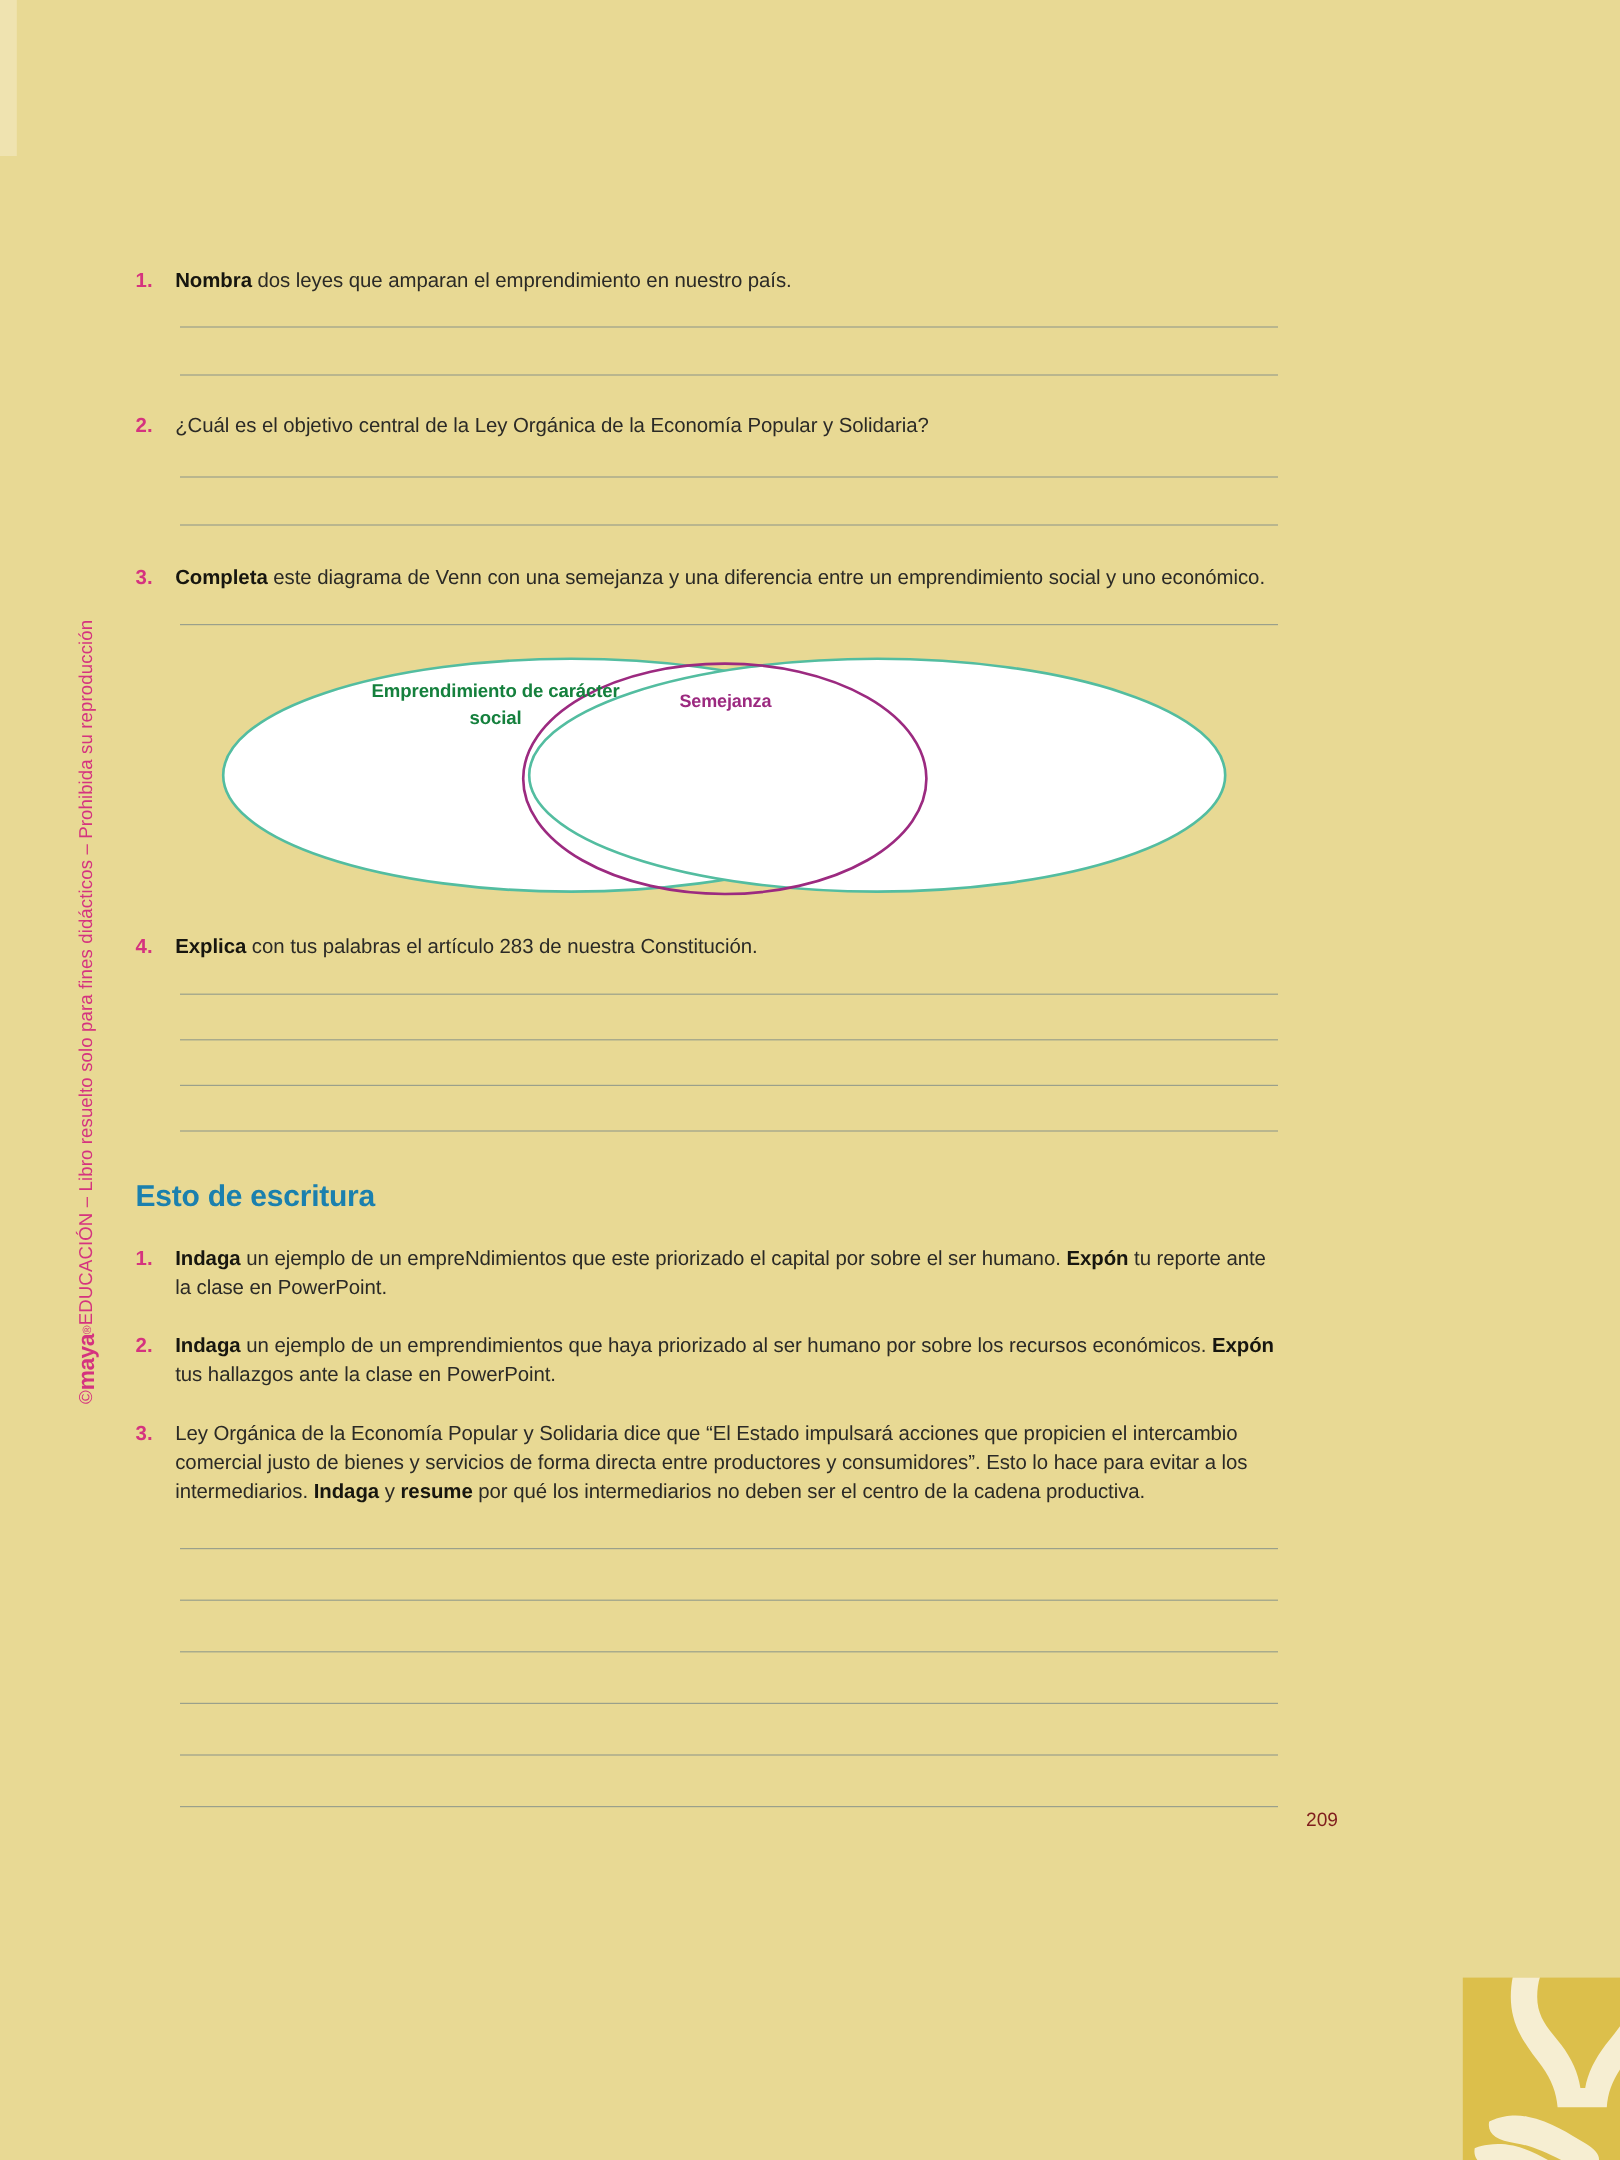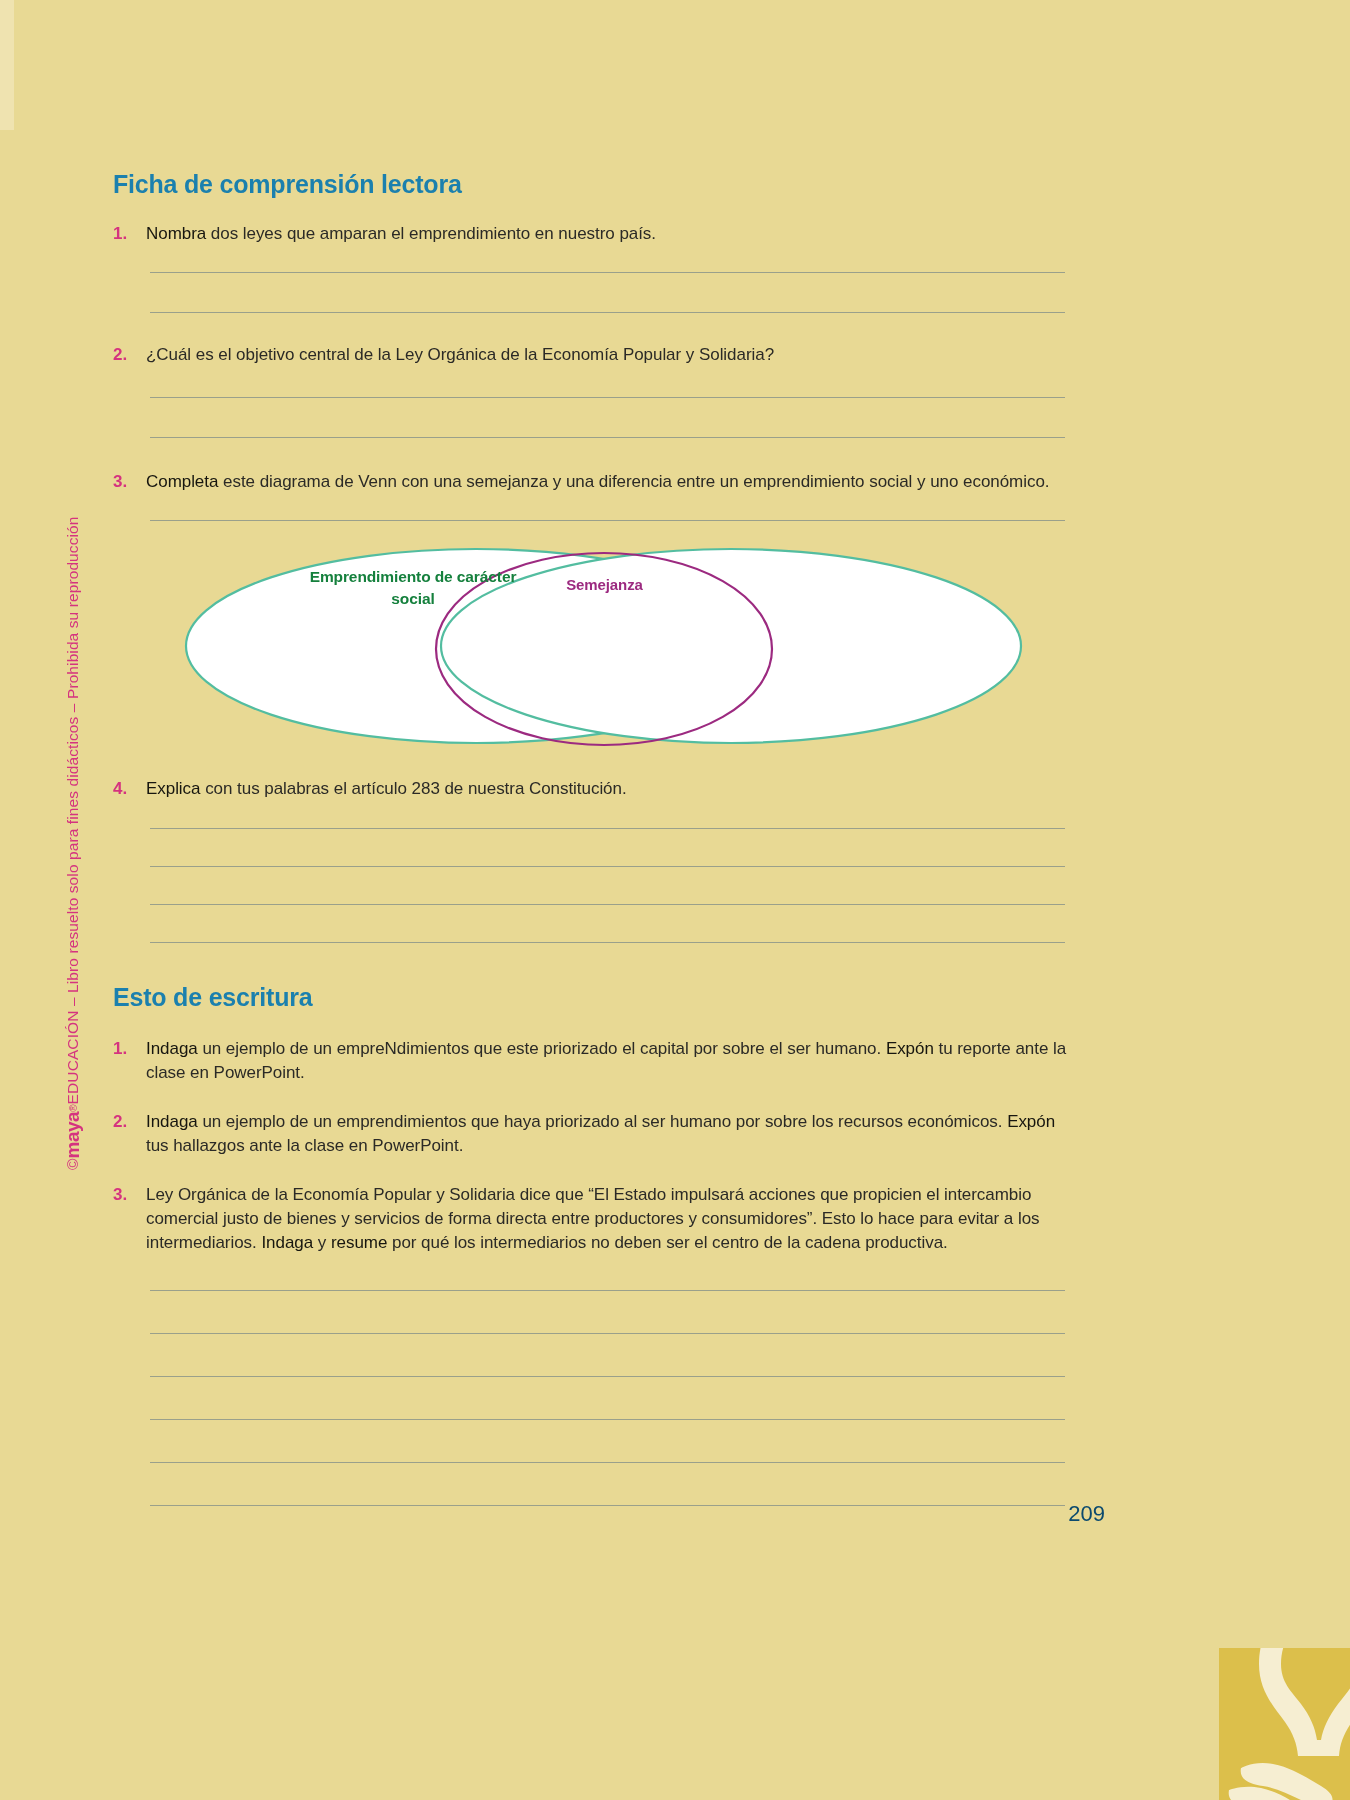--- a/index.html
+++ b/index.html
@@ -88,21 +88,21 @@
     flex: 0 0 33px;
     line-height: 1.42;
   }
   .qtext {
     font-size: 17px;
     color: #2b2a26;
     line-height: 1.42;
     flex: 1;
     letter-spacing: -0.05px;
   }
-  .qtext b { font-weight: normal; color: #17160f; }
+  .qtext b { font-weight: bold; color: #17160f; }
 
   
   .rule {
     position: absolute;
     left: 37px;
     width: 915px;
     height: 0;
     border-top: 1.3px solid #9aa08b;
   }
 
@@ -130,24 +130,24 @@
     color: #9c2a80;
     left: 381px;
     top: 31px;
     width: 155px;
     font-size: 15px;
   }
 
   
   .page-number {
     position: absolute;
-    right: 245px;
+    right: 235px;
     bottom: 273px;
-    font-size: 22px;
-    color: #0c4a6e;
+    font-size: 16px;
+    color: #7f1d1d;
   }
   .logo-block {
     position: absolute;
     right: 0;
     bottom: 0;
     width: 131px;
     height: 152px;
     background: #dcbf4b;
     overflow: hidden;
   }
@@ -160,21 +160,20 @@
 
 <div class="side-credit">
   <span>©</span>
     <span class="brand">maya</span>
     <span class="reg">®</span>
     <span>EDUCACIÓN – Libro resuelto solo para fines didácticos – Prohibida su reproducción</span>
 </div>
 
 <div class="page">
 
-  <h1 class="section-title title-reading">Ficha de comprensión lectora</h1>
 
   <div class="qitem" style="top:222px;">
     <span class="qnum">1.</span>
     <span class="qtext"><b>Nombra</b><span> dos leyes que amparan el emprendimiento en nuestro país.</span></span>
   </div>
   <div class="rule" style="top:272px;"></div>
   <div class="rule" style="top:312px;"></div>
 
   <div class="qitem" style="top:343px;">
     <span class="qnum">2.</span>

